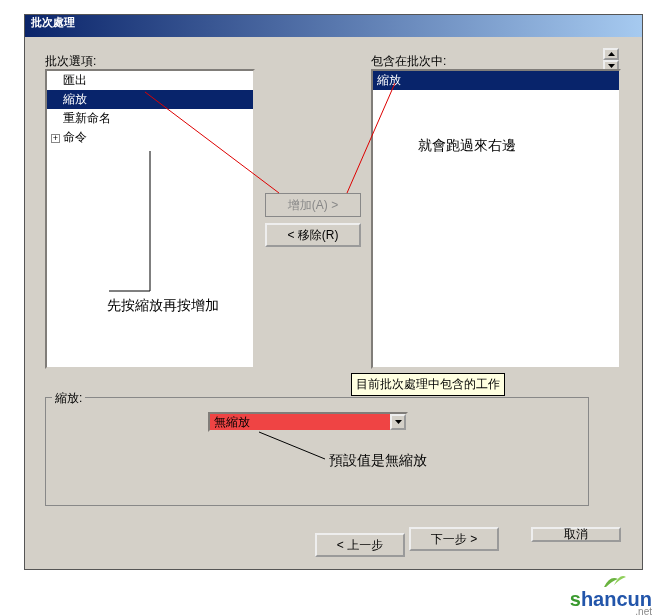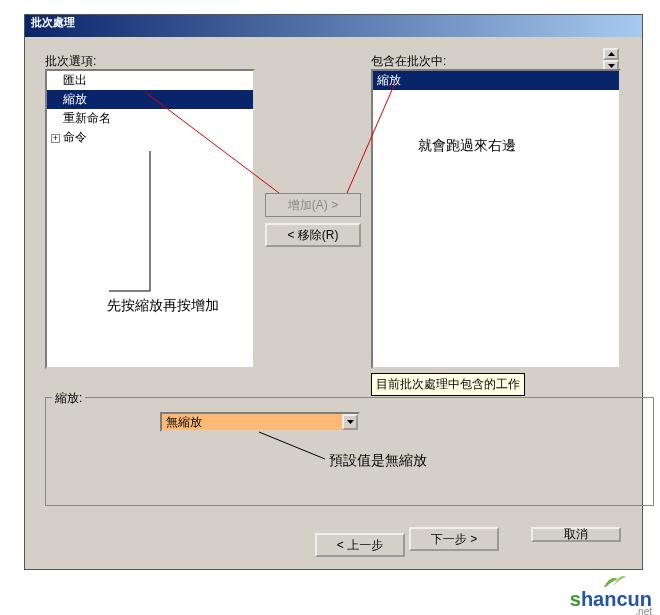--- a/index.html
+++ b/index.html
@@ -15,21 +15,21 @@
 .listbox .expander { display: inline-block; width: 9px; height: 9px; border: 1px solid #888; text-align: center; line-height: 7px; font-size: 9px; margin-right: 3px; background: #fff; color: #000; }
 .btn { position: absolute; background: #d4d0c8; border: 2px outset #eee; font-size: 12px; display: flex; align-items: center; justify-content: center; cursor: pointer; }
 .btn.disabled { color: #888; border: 1px solid #888; background: #d4d0c8; }
 .spin-group { position: absolute; display: flex; flex-direction: column; }
 .spin { width: 16px; height: 12px; background: #d4d0c8; border: 2px outset #eee; display: flex; align-items: center; justify-content: center; cursor: pointer; }
 .spin svg { display: block; }
 .tooltip { position: absolute; background: #ffffe1; border: 1px solid #000; padding: 2px 4px; font-size: 12px; }
 .groupbox { position: absolute; border: 1px solid #fff; }
 .groupbox::before { content: ""; position: absolute; inset: -1px; border: 1px solid #888; pointer-events: none; }
 .groupbox-label { position: absolute; top: -8px; left: 6px; background: #d4d0c8; padding: 0 3px; }
-.combo { position: absolute; background: #fdba74; border: 2px inset #d4d0c8; display: flex; align-items: center; }
+.combo { position: absolute; background: #ef4444; border: 2px inset #d4d0c8; display: flex; align-items: center; margin-left: 48px; }
 .combo-text { flex: 1; padding: 1px 4px; }
 .combo-btn { width: 16px; height: 100%; background: #d4d0c8; border: 2px outset #eee; display: flex; align-items: center; justify-content: center; cursor: pointer; }
 .annot { position: absolute; color: #000; font-size: 14px; }
 .svg-overlay { position: absolute; left: 0; top: 0; pointer-events: none; }
 .watermark { position: absolute; right: 8px; bottom: 4px; font-size: 20px; font-weight: bold; }
 .wm-s { color: #3a9a2f; }
 .wm-rest { color: #2255aa; }
 .wm-leaf { position: absolute; right: 32px; bottom: 26px; }
 .wm-sub { position: absolute; right: 8px; bottom: -2px; font-size: 10px; color: #888; }
 </style>
@@ -71,25 +71,25 @@
       <div class="item selected">縮放</div>
     </div>
 
     <div class="btn disabled" style="left:240px; top:156px; width:96px; height:24px;">
       <span>增加(A) &gt;</span>
     </div>
     <div class="btn" style="left:240px; top:186px; width:96px; height:24px;">
       <span>&lt; 移除(R)</span>
     </div>
 
-    <div class="tooltip" style="left:346px; top:336px;">
+    <div class="tooltip" style="left:326px; top:336px;">
       <span>目前批次處理中包含的工作</span>
     </div>
 
-    <div class="groupbox" style="left:20px; top:360px; width:609px; height:109px;">
+    <div class="groupbox" style="left:20px; top:360px; width:544px; height:109px;">
       <div class="groupbox-label">縮放:</div>
       <div class="combo" style="left:114px; top:14px; width:200px; height:20px;">
         <div class="combo-text">無縮放</div>
         <div class="combo-btn">
           <svg width="7" height="4">
               <polygon points="0,0 7,0 3.5,4" fill="#000"></polygon>
             </svg>
         </div>
       </div>
     </div>

